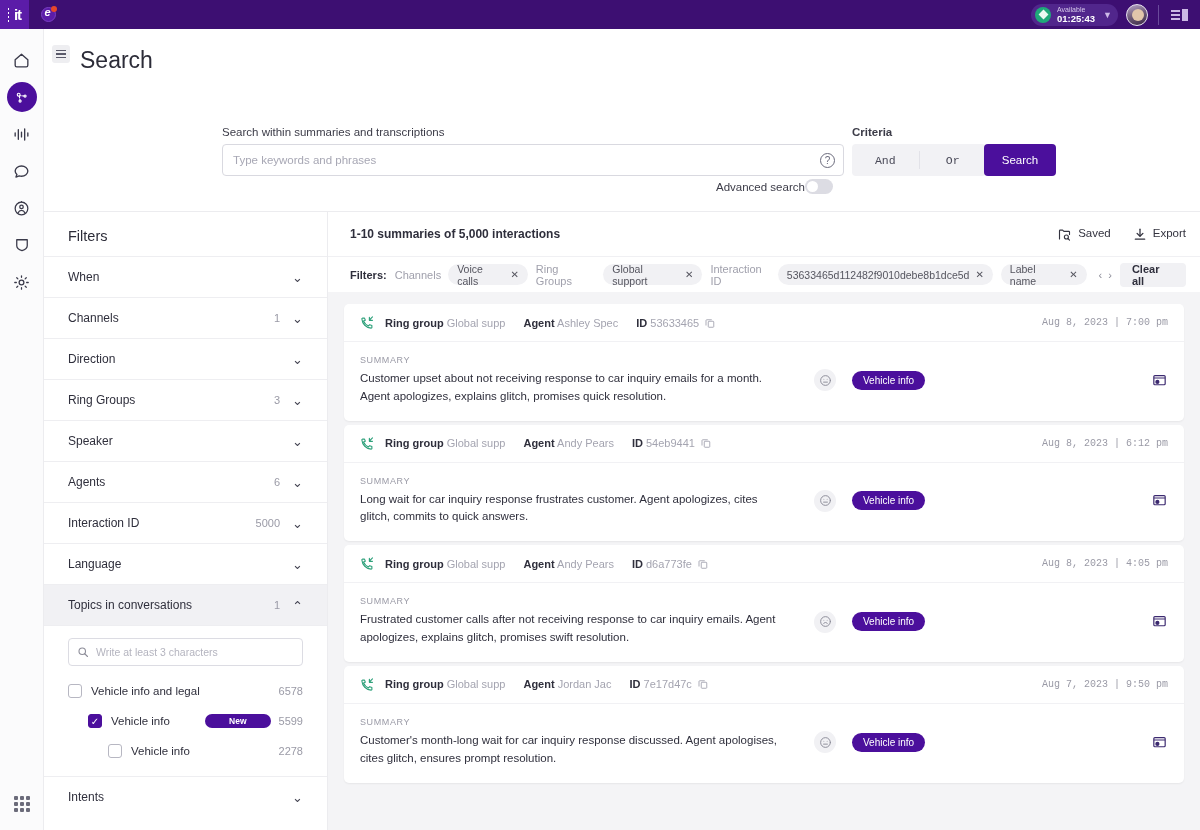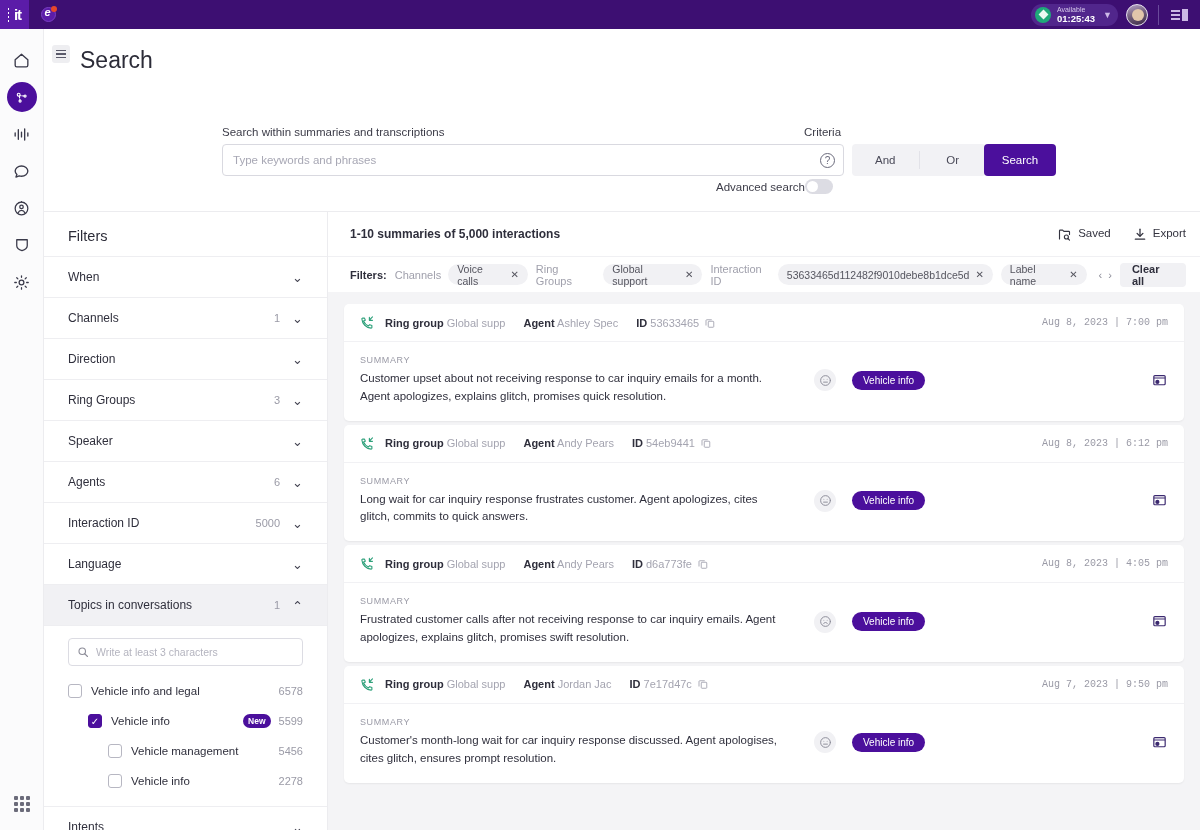--- a/index.html
+++ b/index.html
@@ -134,24 +134,24 @@
     color: #6b6b7c; font-size: 10px; display:flex; align-items:center; justify-content:center;
     cursor: pointer;
   }
   .search-hint { position: absolute; left: 178px; top: 93px; font-size: 10px; color: #8c8c99; }
   .adv-wrap { position: absolute; left: 672px; top: 90px; display: flex; align-items: center; gap: 0; }
   .adv-label { font-size: 11.5px; color: #3c3c48; }
   .toggle {
     width: 28px; height: 15px; border-radius: 8px; background: #dcdce3; position: relative; cursor:pointer;
   }
   .toggle i { position:absolute; left: 2px; top: 2px; width: 11px; height: 11px; border-radius: 50%; background: #fff; display:block;}
-  .criteria-label { position: absolute; left: 760px; top: 37px; }
+  .criteria-label { position: absolute; left: 808px; top: 37px; font-weight: bold; }
   .seg {
     position: absolute; left: 808px; top: 55px; width: 134px; height: 32px;
-    background: #f2f2f5; border-radius: 4px; display: flex;
+    background: #f2f2f5; border-radius: 4px; display: flex; font-family: Liberation Mono, monospace;
   }
   .seg div {
     flex: 1; display: flex; align-items: center; justify-content: center;
     font-size: 11.5px; color: #4a4a58; cursor: pointer;
   }
   .seg .divline { flex: 0 0 1px; background: #e2e2e8; margin: 7px 0; padding:0; }
   .search-btn {
     position: absolute; left: 940px; top: 55px; width: 72px; height: 32px;
     background: #4b0f9c; border-radius: 4px; color: #fff; border: none;
     font-size: 11.5px; font-family: "Liberation Sans", sans-serif; cursor: pointer;
@@ -190,21 +190,21 @@
   }
   .cb.checked {
     background: #4b0f9c; border-color: #4b0f9c;
     display: flex; align-items: center; justify-content: center;
     color: #fff; font-size: 10px;
   }
   .topic-row .tl { flex: 1; }
   .topic-row .tc { font-size: 11px; color: #9a9aa6; }
   .newbadge {
     background: #4b0f9c; color: #fff; font-size: 8.5px; font-weight: bold;
-    border-radius: 8px; padding: 2px 5px; margin-right: 8px;
+    border-radius: 8px; padding: 2px 24px; margin-right: 8px;
   }
   .ind1 { padding-left: 20px; }
   .ind2 { padding-left: 40px; }
 
   
   .results {
     position: absolute; left: 284px; top: 182px; width: 872px; height: 648px;
     background: #f4f4f6; border-top: 1px solid #ececef;
   }
   .results-head {
@@ -451,25 +451,20 @@
       <div class="topic-row">
         <span class="cb"></span>
         <span class="tl">Vehicle info and legal</span>
         <span class="tc">6578</span>
       </div>
       <div class="topic-row ind1">
         <span class="cb checked">✓</span>
         <span class="tl">Vehicle info</span>
         <span class="newbadge">New</span>
         <span class="tc">5599</span>
-      </div>
-      <div class="topic-row ind2">
-        <span class="cb"></span>
-        <span class="tl">Vehicle management</span>
-        <span class="tc">5456</span>
       </div>
       <div class="topic-row ind2">
         <span class="cb"></span>
         <span class="tl">Vehicle info</span>
         <span class="tc">2278</span>
       </div>
     </div>
 
     <div class="frow">
       <span class="nm">Intents</span>

